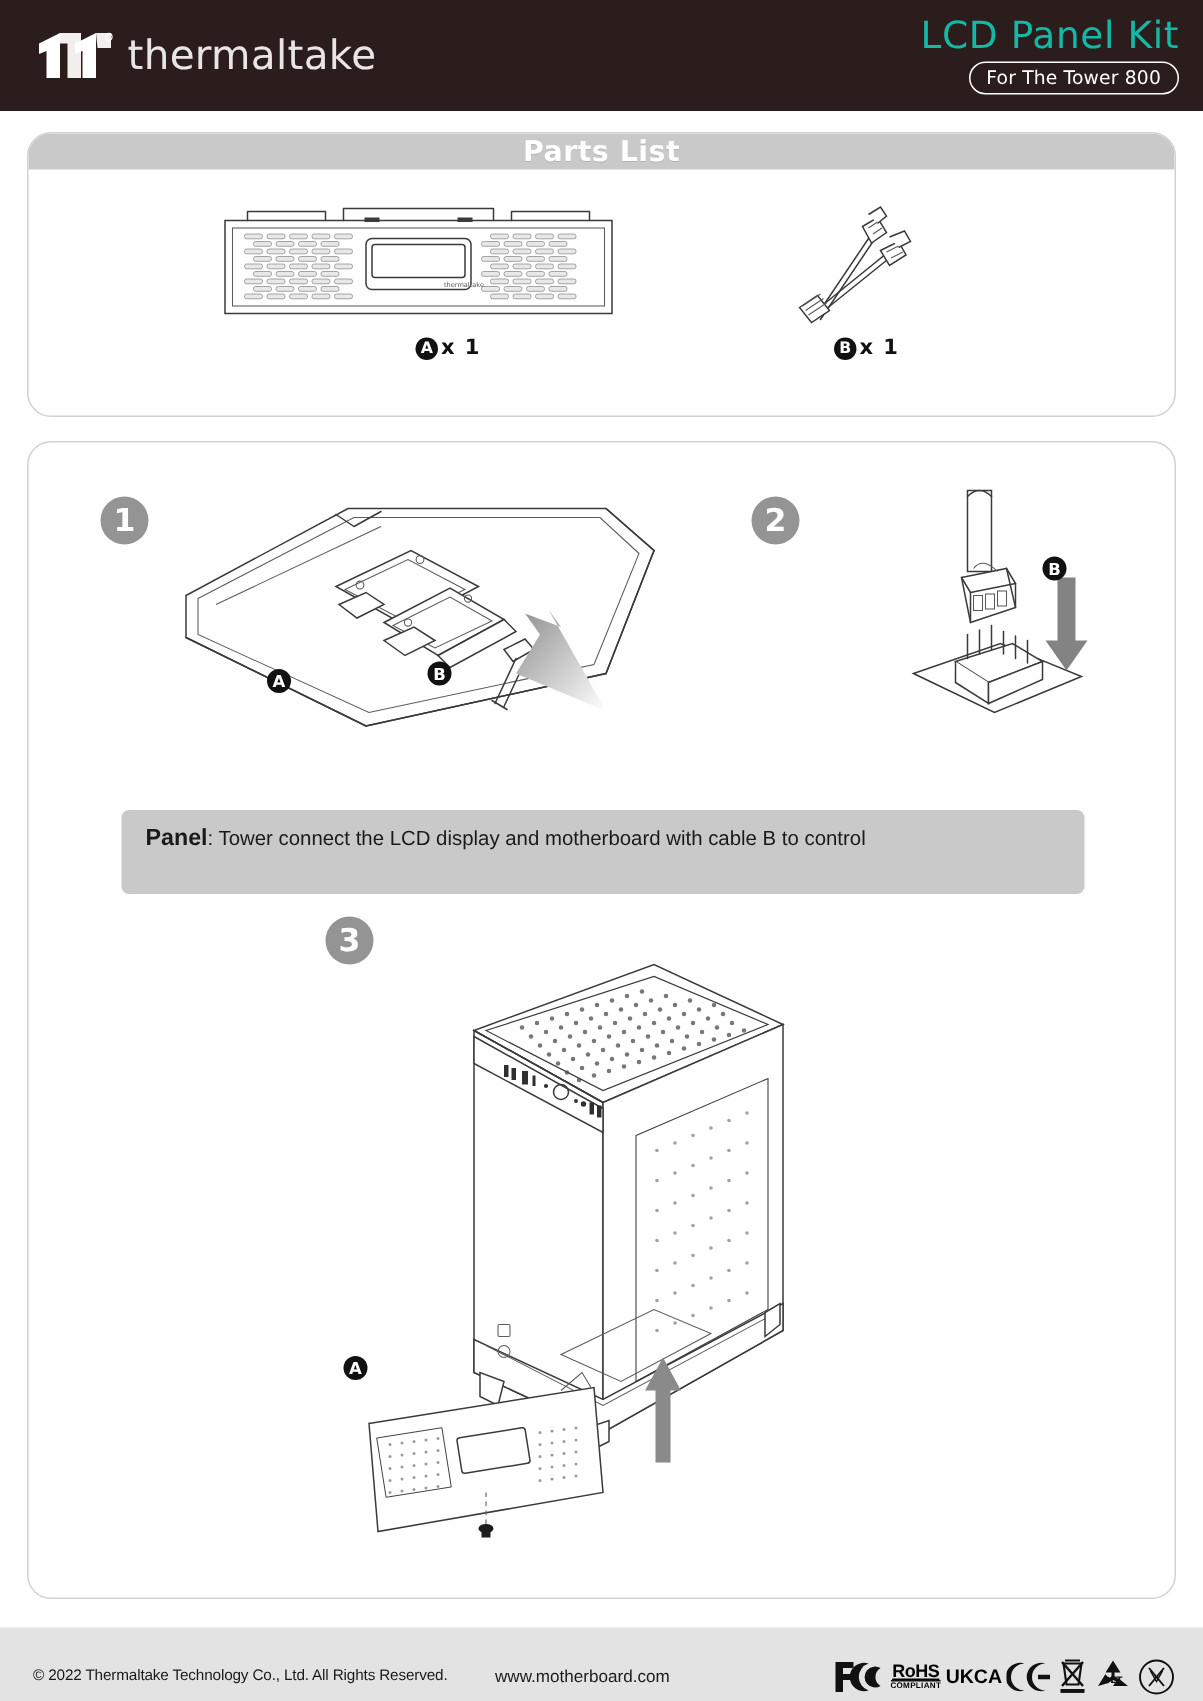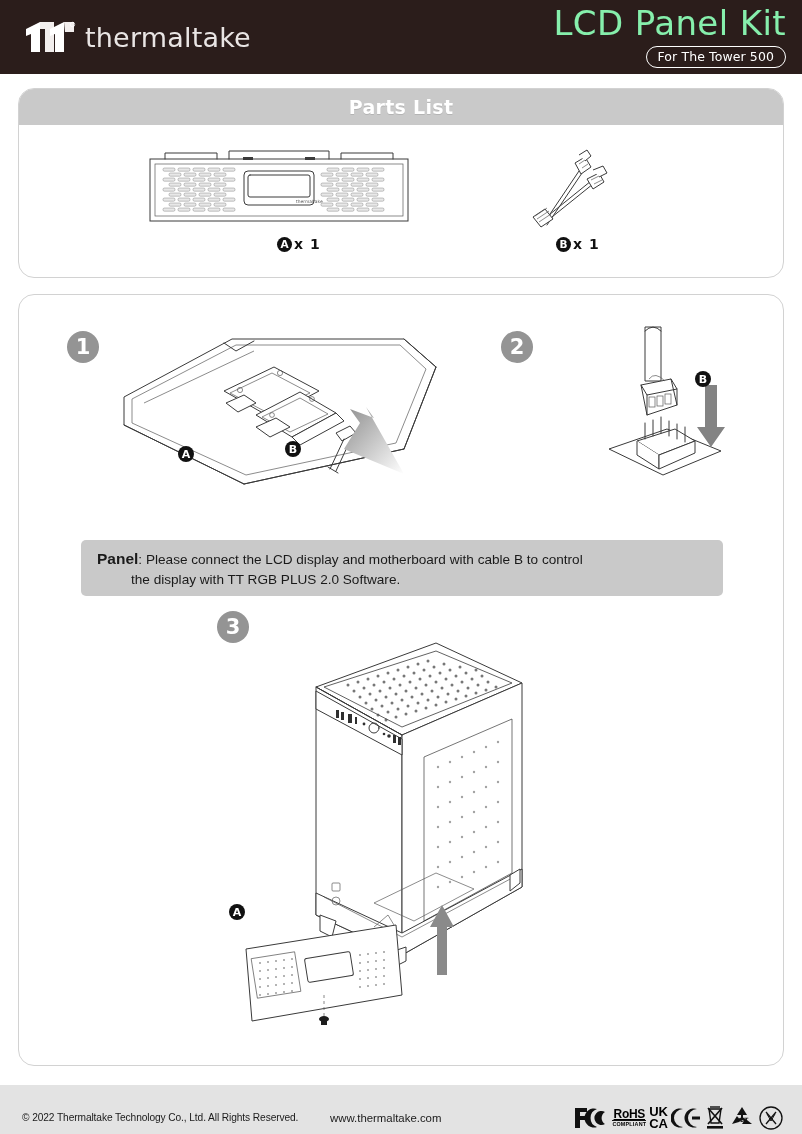--- a/index.html
+++ b/index.html
@@ -18,38 +18,38 @@
     display: flex; align-items: center; justify-content: space-between;
   }
   .brand { display: flex; align-items: center; margin-left: 24px; }
   .tt-mark { position: relative; width: 52px; height: 34px; margin-right: 9px; }
   .logo-text {
     color: #e9e5e4; font-size: 27px; letter-spacing: .2px;
     font-weight: 400; font-family: "DejaVu Sans", sans-serif;
   }
   .title-wrap { margin-right: 16px; text-align: right; }
   .kit-title {
-    color: #86efac; font-size: 34px; font-weight: 400; letter-spacing: .4px;
+    color: #14b8a6; font-size: 25px; font-weight: 400; letter-spacing: .4px;
     line-height: 1.05; font-family: "DejaVu Sans", sans-serif;
   }
   .kit-badge {
     display: inline-block; margin-top: 4px;
     border: 1.4px solid #ffffff; border-radius: 11px;
     padding: 2px 11px 3px; color: #ffffff; font-size: 12.5px;
     font-family: "DejaVu Sans", sans-serif; letter-spacing: .1px;
   }
 
   
   .panel {
     position: absolute; left: 18px; width: 766px;
     border: 1.6px solid #d2d2d2; border-radius: 16px;
     background: #ffffff; overflow: hidden;
   }
   .panel-head {
-    height: 36px; background: #c9c9c9;
+    height: 24px; background: #c9c9c9;
     display: flex; align-items: center; justify-content: center;
     border-radius: 14px 14px 0 0;
   }
   .panel-head-title {
     color: #ffffff; font-size: 19px; font-weight: 700;
     letter-spacing: .3px; font-family: "DejaVu Sans", sans-serif;
     text-shadow: 0 1px 0 #b4b4b4;
   }
   .panel-body { position: relative; width: 100%; }
 
@@ -107,21 +107,21 @@
   }
   .footer-url {
     position: absolute; left: 330px; font-size: 11.4px; color: #1a1a1a;
   }
   .certs {
     position: absolute; right: 18px; display: flex; align-items: center; gap: 3px;
   }
   .cert-rohs { display: flex; flex-direction: column; align-items: center; line-height: 1; }
   .cert-rohs .r1 { font-size: 12px; font-weight: 700; letter-spacing: -.3px; text-decoration: underline; }
   .cert-rohs .r2 { font-size: 5.4px; font-weight: 700; letter-spacing: .2px; border-top: 1.1px solid #111; padding-top: 1px; }
-  .cert-ukca { display: flex; flex-direction: column; line-height: .92; font-weight: 700; font-size: 13px; }
+  .cert-ukca { display: flex; flex-direction: row; line-height: .92; font-weight: 700; font-size: 13px; }
 
   svg { display: block; }
   .ln { fill: none; stroke: #3a3a3a; stroke-width: 1; stroke-linejoin: round; stroke-linecap: round; }
   .ln-thin { fill: none; stroke: #5a5a5a; stroke-width: .7; }
   .fill-w { fill: #ffffff; stroke: #3a3a3a; stroke-width: 1; }
 </style>
 </head>
 <body>
 
 <div class="page">
@@ -134,21 +134,21 @@
           <path d="M16 2 L30 2 L30 32 L21 32 L21 9 L16 9 Z" fill="#f2eeed"></path>
           <path d="M26 9 L40 2 L40 32 L31 32 L31 14 L26 16 Z" fill="#fff"></path>
           <path d="M40 2 L50 2 L50 12 L41 12 Z" fill="#f2eeed"></path>
           <circle cx="48.5" cy="4.5" r="2.2" fill="none" stroke="#fff" stroke-width=".8"></circle>
         </svg>
       </span>
       <span class="logo-text">thermaltake</span>
     </div>
     <div class="title-wrap">
       <div class="kit-title">LCD Panel Kit</div>
-      <span class="kit-badge">For The Tower 500</span>
+      <span class="kit-badge">For The Tower 800</span>
     </div>
   </div>
 
   <div class="panel" id="parts-panel">
     <div class="panel-head">
       <span class="panel-head-title">Parts List</span>
     </div>
     <div class="panel-body">
 
       <span style="position:absolute;left:128px;top:22px;">
@@ -361,23 +361,22 @@
           <g>
             <path d="M126 62 L138 62 L138 104 L146 104 L132 124 L118 104 L126 104 Z" fill="#838383"></path>
           </g>
         </svg>
       </span>
       <div class="marker" style="left:676px;top:76px;">B</div>
 
       <div class="note-box" style="left:62px;top:245px;">
         <div class="note-line">
           <span class="note-label">Panel</span><span>:</span>
-          <span>Please connect the LCD display and motherboard with cable B to control</span>
+          <span>Tower connect the LCD display and motherboard with cable B to control</span>
         </div>
-        <div class="note-line note-line2">the display with TT RGB PLUS 2.0 Software.</div>
       </div>
 
       <div class="step-badge" style="left:198px;top:316px;">3</div>
       <span style="position:absolute;left:205px;top:330px;">
         <svg width="310" height="400" viewBox="0 0 310 400">
 
           <path d="M92 62 L212 18 L298 58 L178 110 Z" class="fill-w"></path>
           <path d="M100 62 L212 26 L288 58 L178 102 Z" fill="#ffffff" stroke="#3a3a3a" stroke-width=".8"></path>
           <g fill="#4a4a4a" opacity=".75">
             <circle cx="124" cy="60" r="1.5"></circle>
@@ -605,21 +604,21 @@
             <path d="M206 302 L218 280 L230 302 L223 302 L223 350 L213 350 L213 302 Z" fill="#8a8a8a"></path>
           </g>
         </svg>
       </span>
       <div class="marker" style="left:210px;top:609px;">A</div>
     </div>
   </div>
 
   <div class="footer">
     <span class="footer-copy">© 2022 Thermaltake Technology Co., Ltd. All Rights Reserved.</span>
-    <span class="footer-url">www.thermaltake.com</span>
+    <span class="footer-url">www.motherboard.com</span>
     <div class="certs">
       <span>
         <svg width="36" height="26" viewBox="0 0 36 26">
           <path d="M2 3 L14 3 L14 7 L7 7 L7 11 L13 11 L13 15 L7 15 L7 23 L2 23 Z" fill="#111"></path>
           <path d="M24 4 A9.5 9.5 0 1 0 24 22 A9.5 9.5 0 0 1 24 4 Z" fill="#111"></path>
           <path d="M32 7 A7 7 0 1 0 32 19 A7 7 0 0 1 32 7 Z" fill="#111"></path>
         </svg>
       </span>
       <span class="cert-rohs">
         <span class="r1">RoHS</span>

